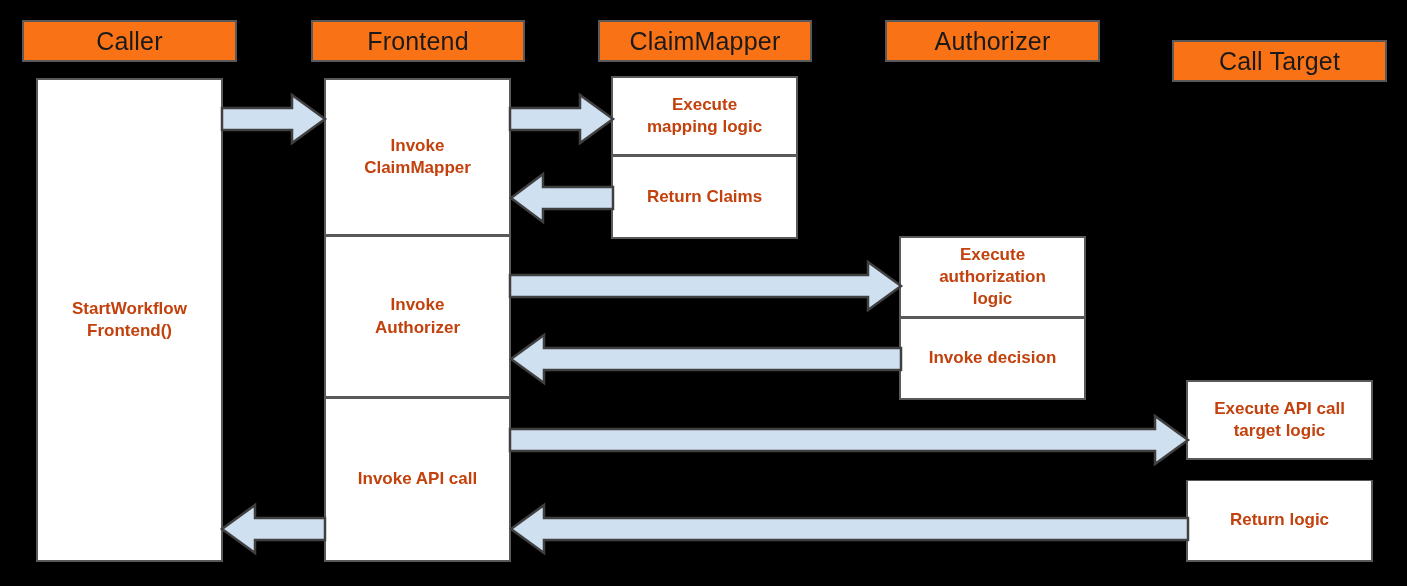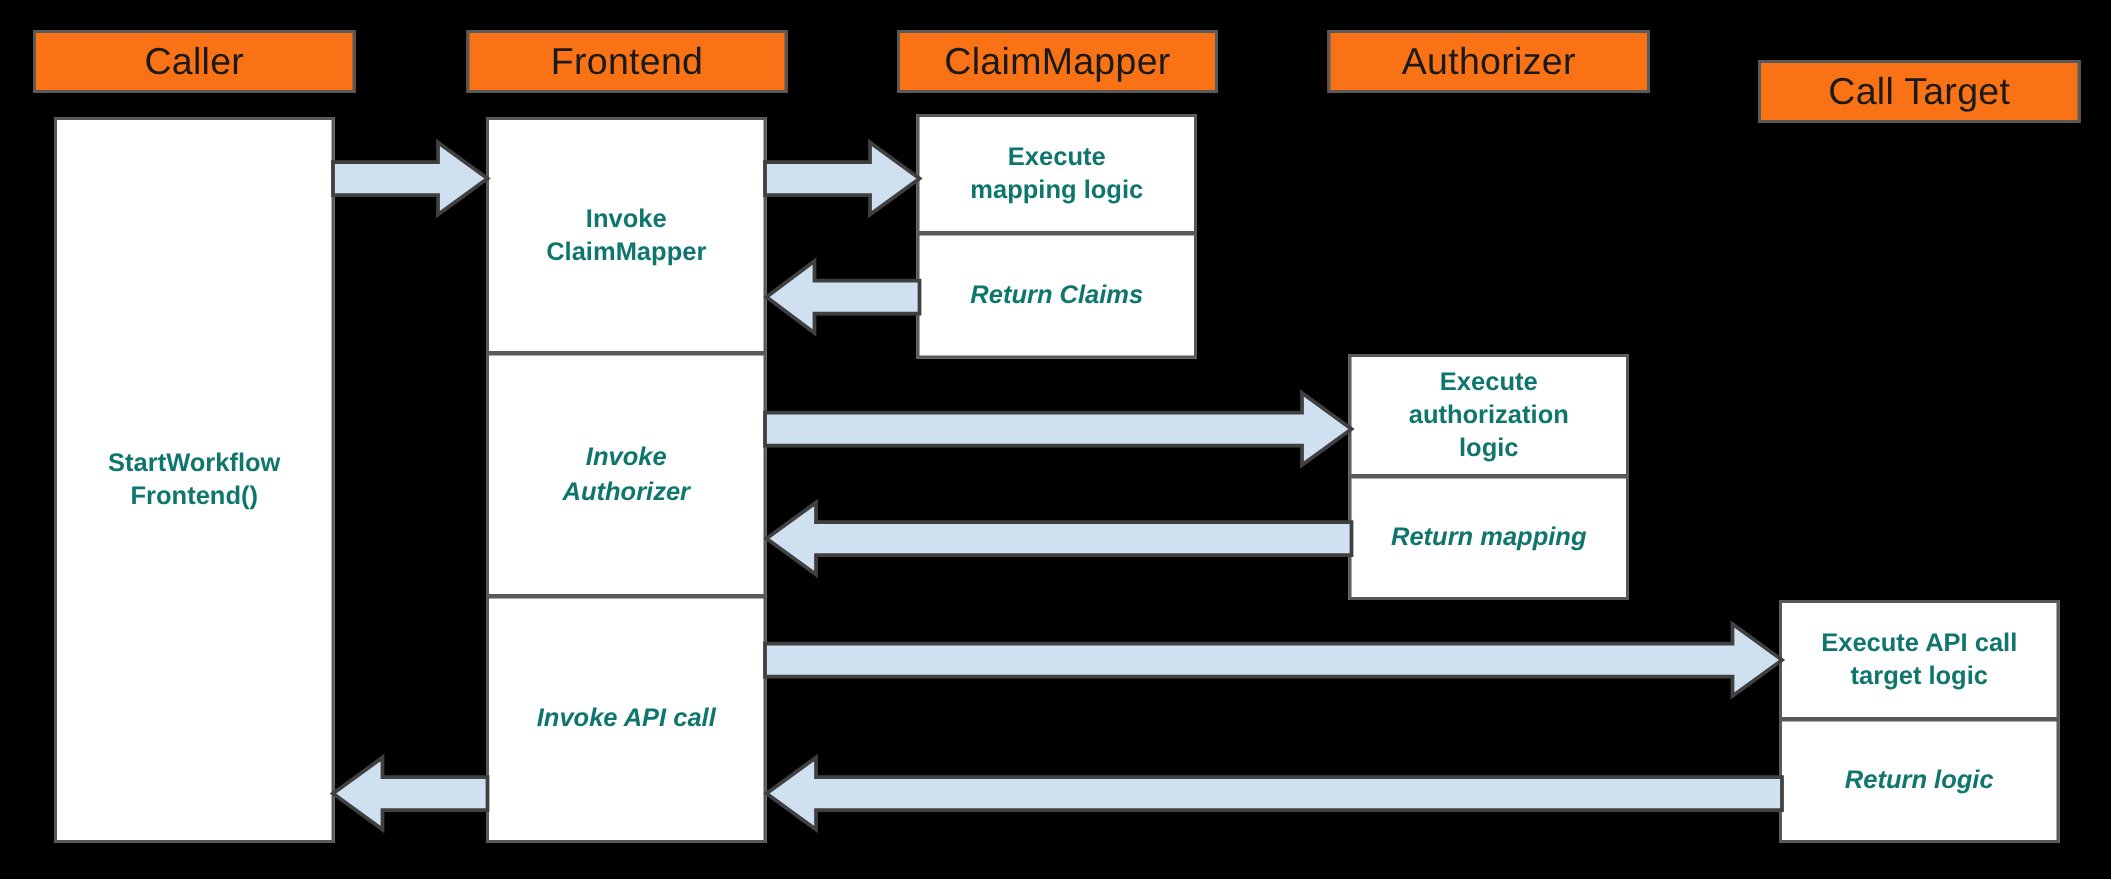--- a/index.html
+++ b/index.html
@@ -33,29 +33,28 @@
   }
   .activation {
     position: absolute;
     background: #ffffff;
     border: 2px solid #595959;
     box-sizing: border-box;
     display: flex;
     align-items: center;
     justify-content: center;
     text-align: center;
-    color: #0f766e;
+    color: #c2410c;
     font-size: 17px;
     font-weight: bold;
     line-height: 1.3;
     padding: 0 6px;
   }
   .activation.thin-top {
     border-top-width: 1px;
-    font-style: italic;
   }
   .arrow {
     position: absolute;
   }
   .arrow svg {
     display: block;
     width: 100%;
     height: 100%;
     overflow: visible;
   }
@@ -91,23 +90,23 @@
 Authorizer</div>
   <div class="activation label-2l thin-top" style="left:324px; top:398px; width:187px; height:164px;">Invoke API call</div>
 
   <div class="activation label-2l" style="left:611px; top:76px; width:187px; height:80px;">Execute
 mapping logic</div>
   <div class="activation label-2l thin-top" style="left:611px; top:156px; width:187px; height:83px;">Return Claims</div>
 
   <div class="activation label-2l" style="left:899px; top:236px; width:187px; height:82px;">Execute
 authorization
 logic</div>
-  <div class="activation label-2l thin-top" style="left:899px; top:318px; width:187px; height:82px;">Return mapping</div>
+  <div class="activation label-2l thin-top" style="left:899px; top:318px; width:187px; height:82px;">Invoke decision</div>
 
-  <div class="activation label-2l" style="left:1186px; top:400px; width:187px; height:80px;">Execute API call
+  <div class="activation label-2l" style="left:1186px; top:380px; width:187px; height:80px;">Execute API call
 target logic</div>
   <div class="activation label-2l thin-top" style="left:1186px; top:480px; width:187px; height:82px;">Return logic</div>
 
   <div class="arrow" style="left:222px; top:95px; width:103px; height:48px;">
     <svg viewBox="0 0 103 48" preserveAspectRatio="none">
       <polygon points="0,13 70,13 70,0 103,24 70,48 70,35 0,35" fill="#cfe0f1" stroke="#404040" stroke-width="2.5" stroke-linejoin="miter"></polygon>
     </svg>
   </div>
 
   <div class="arrow" style="left:510px; top:95px; width:103px; height:48px;">

